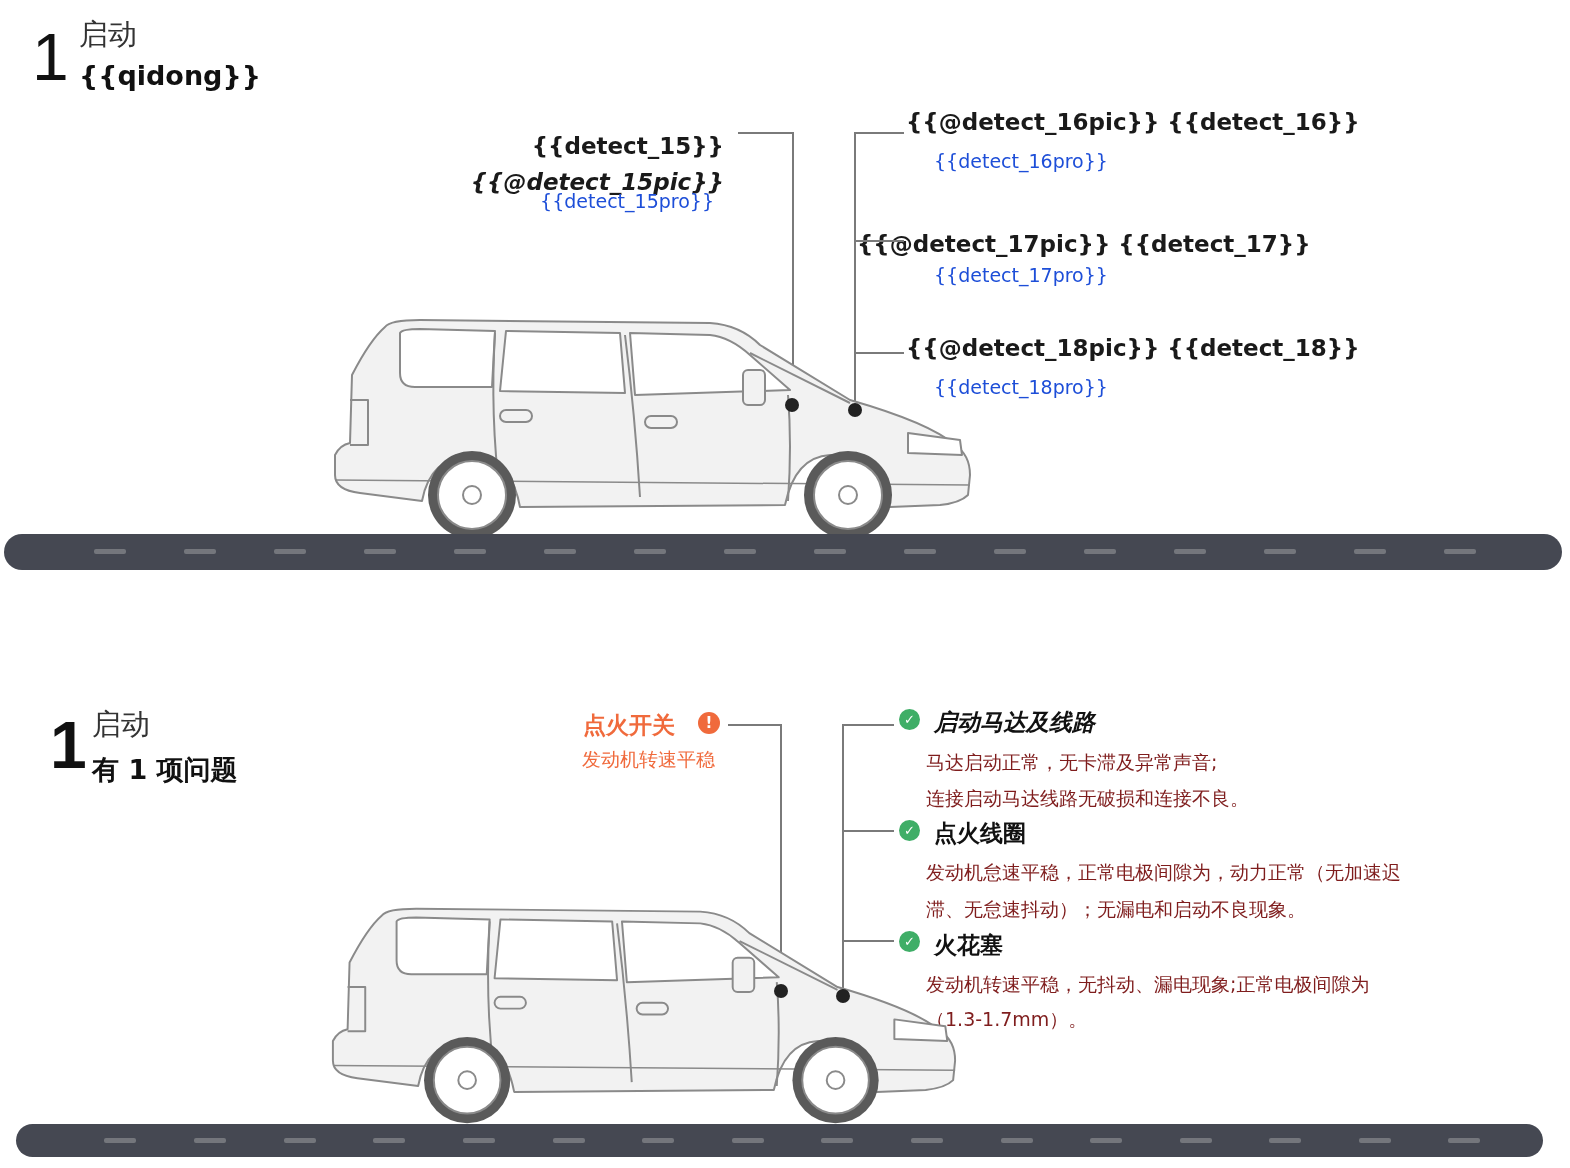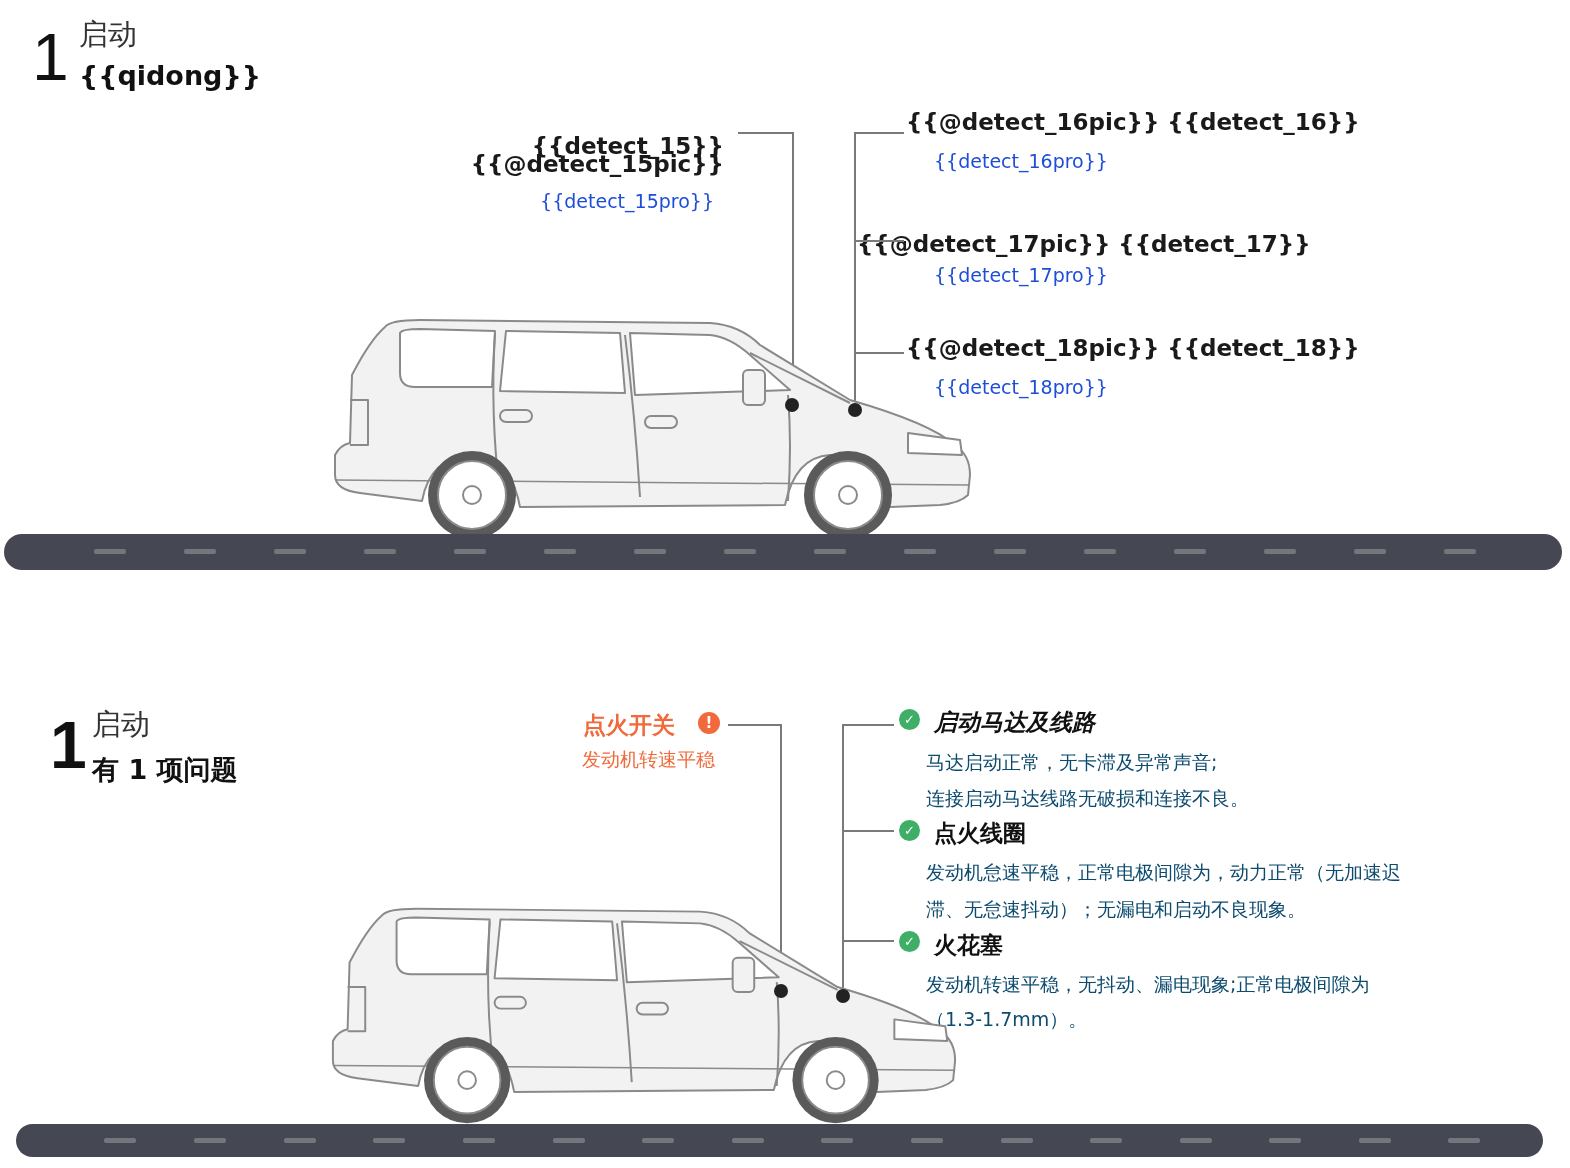--- a/index.html
+++ b/index.html
@@ -11,37 +11,37 @@
   .sec-cat { font-size:29px; color:#333; line-height:1; }
   .sec-sub { font-size:27px; font-weight:700; color:#111; line-height:1; }
   .lbl-main { font-size:23px; font-weight:700; color:#1a1a1a; white-space:nowrap; line-height:1; }
   .lbl-pro { font-size:19px; color:#1d4ed8; white-space:nowrap; line-height:1; }
   .line { background:#7a7a7a; }
   .road { background:#454852; border-radius:20px; }
   .dash { position:absolute; height:5px; width:32px; background:#74767c; border-radius:2px; }
   .warn-title { font-size:23px; font-weight:700; color:#f06a3c; white-space:nowrap; line-height:1; }
   .warn-sub { font-size:19px; color:#f06a3c; white-space:nowrap; line-height:1; }
   .ok-title { font-size:23px; font-weight:700; color:#111; white-space:nowrap; line-height:1; }
-  .ok-desc { font-size:19px; color:#0c4a6e; white-space:nowrap; line-height:37px; }
+  .ok-desc { font-size:19px; color:#7f1d1d; white-space:nowrap; line-height:37px; }
   .check { width:21px; height:21px; border-radius:50%; background:#3fae67; color:#fff;
            font-size:13px; font-weight:700; display:flex; align-items:center; justify-content:center; }
   .alert { width:22px; height:22px; border-radius:50%; background:#f06a3c; color:#fff;
            font-size:15px; font-weight:700; display:flex; align-items:center; justify-content:center; }
   .dot { width:14px; height:14px; border-radius:50%; background:#222; }
 </style>
 </head>
 <body>
 
 <div>
   <div class="abs sec-num" style="left:32px;top:24px;">1</div>
   <div class="abs sec-cat" style="left:79px;top:20px;">启动</div>
   <div class="abs sec-sub" style="left:79px;top:62px;">{{qidong}}</div>
 
   <div class="abs lbl-main" style="right:846px;top:115px;margin-top:20px;">{{detect_15}}</div>
-  <div class="abs lbl-main" style="right:846px;top:153px;">{{@detect_15pic}}</div>
+  <div class="abs lbl-main" style="right:846px;top:171px;font-style:italic;">{{@detect_15pic}}</div>
   <div class="abs lbl-pro" style="right:856px;top:192px;">{{detect_15pro}}</div>
 
   <div class="abs lbl-main" style="left:906px;top:111px;">{{@detect_16pic}} {{detect_16}}</div>
   <div class="abs lbl-pro" style="left:934px;top:152px;">{{detect_16pro}}</div>
   <div class="abs lbl-main" style="left:857px;top:225px;margin-top:8px;">{{@detect_17pic}} {{detect_17}}</div>
   <div class="abs lbl-pro" style="left:934px;top:266px;">{{detect_17pro}}</div>
   <div class="abs lbl-main" style="left:906px;top:337px;">{{@detect_18pic}} {{detect_18}}</div>
   <div class="abs lbl-pro" style="left:934px;top:378px;">{{detect_18pro}}</div>
 
   <div class="abs line" style="left:738px;top:132px;width:55px;height:2px;"></div>

